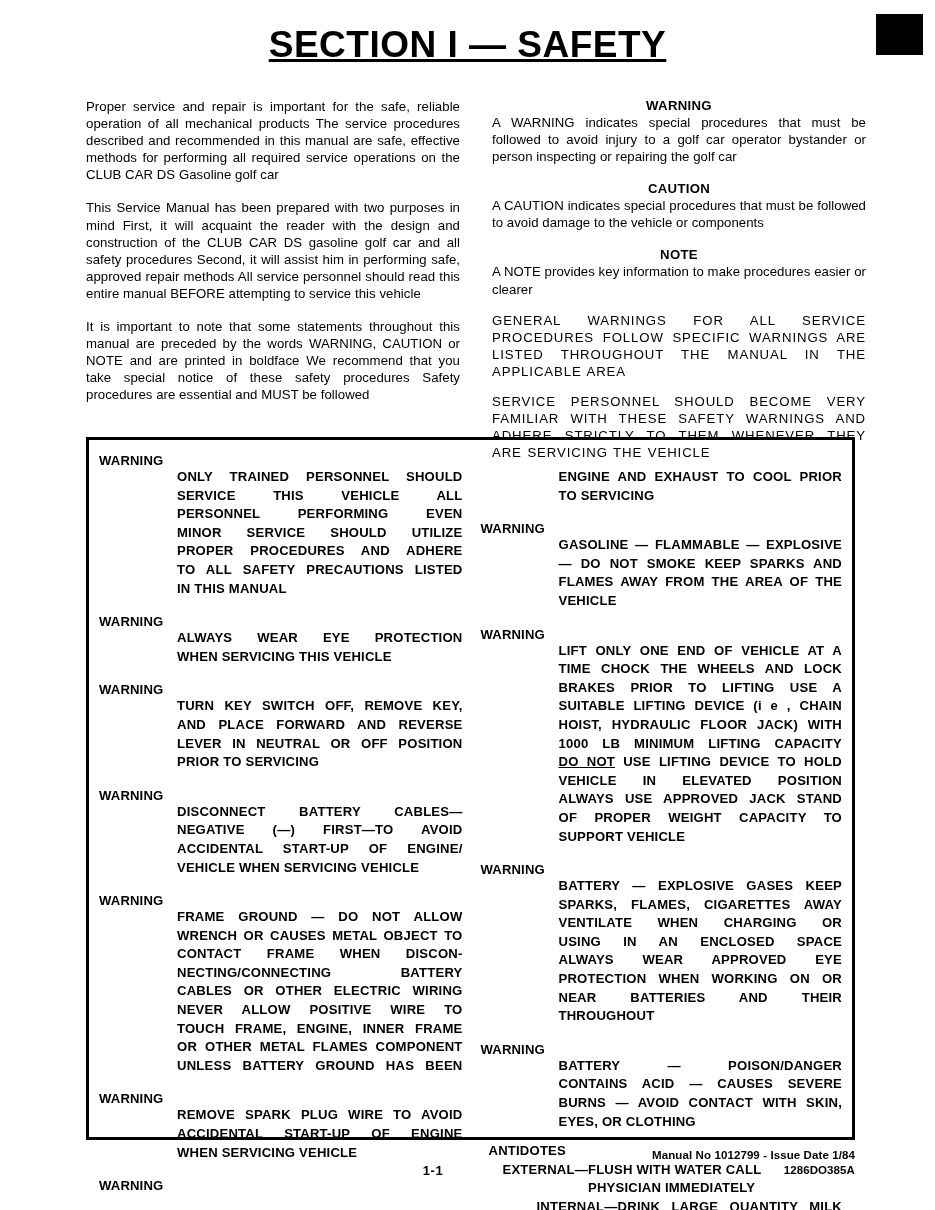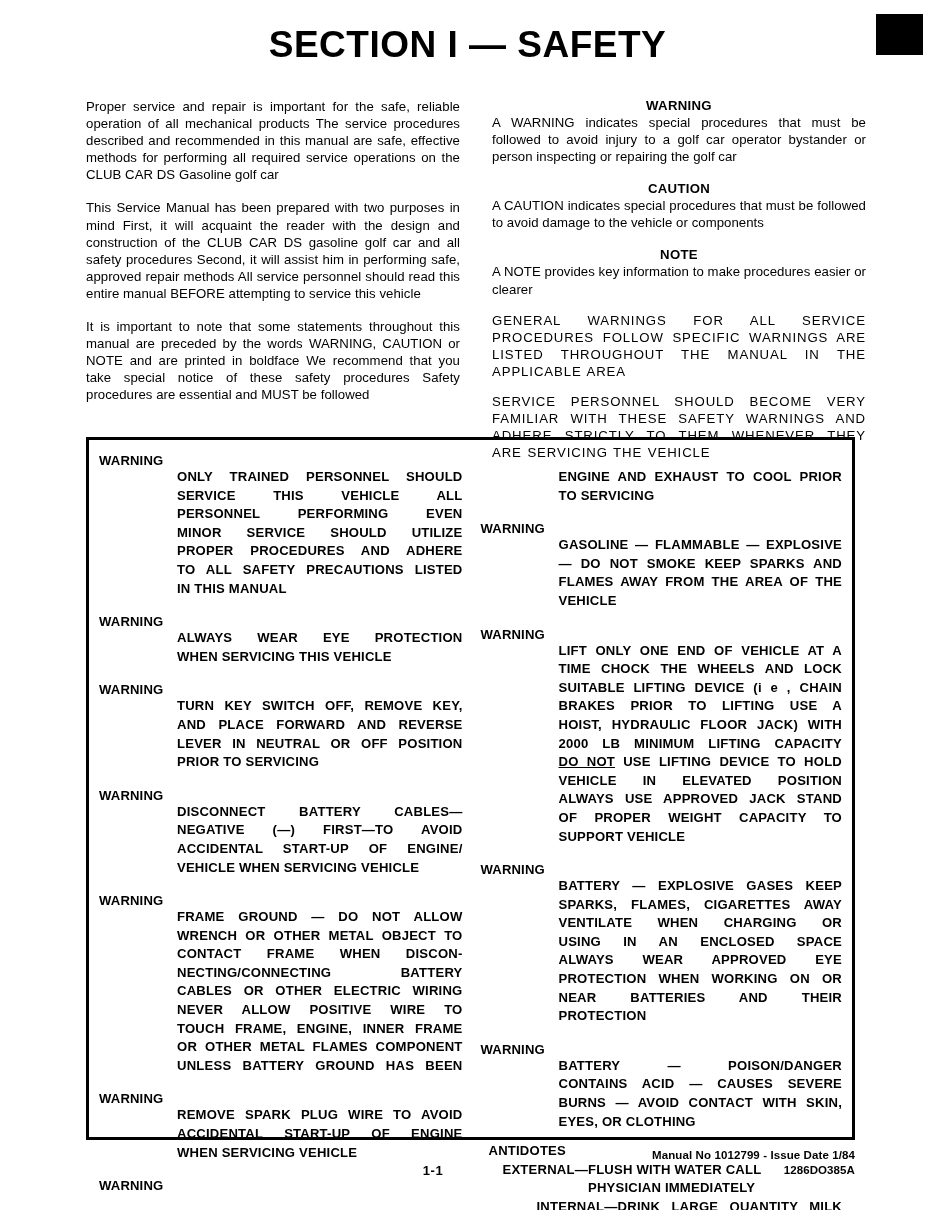--- a/index.html
+++ b/index.html
@@ -35,20 +35,21 @@
   .page-title {
     position: absolute;
     top: 24px;
     left: 0;
     width: 935px;
     text-align: center;
     font-size: 37px;
     font-weight: bold;
     letter-spacing: 0.5px;
     font-family: "Liberation Sans", sans-serif;
+    text-decoration: underline;
   }
 
   
   .intro {
     position: absolute;
     top: 98px;
     left: 86px;
     width: 770px;
     display: flex;
     gap: 32px;
@@ -265,21 +266,21 @@
               <span class="warn-line jst">DISCONNECT BATTERY CABLES—</span>
               <span class="warn-line jst">NEGATIVE (—) FIRST—TO AVOID</span>
               <span class="warn-line jst">ACCIDENTAL START-UP OF ENGINE/</span>
               <span class="warn-line">VEHICLE WHEN SERVICING VEHICLE</span>
             </div>
           </div>
           <div class="warn-item">
             <div class="warn-label">WARNING</div>
             <div class="warn-body">
               <span class="warn-line jst">FRAME GROUND — DO NOT ALLOW</span>
-              <span class="warn-line jst">WRENCH OR OTHER METAL OBJECT TO</span>
+              <span class="warn-line jst">WRENCH OR CAUSES METAL OBJECT TO</span>
               <span class="warn-line jst">CONTACT FRAME WHEN DISCON-</span>
               <span class="warn-line jst">NECTING/CONNECTING BATTERY</span>
               <span class="warn-line jst">CABLES OR OTHER ELECTRIC WIRING</span>
               <span class="warn-line jst">NEVER ALLOW POSITIVE WIRE TO</span>
               <span class="warn-line jst">TOUCH FRAME, ENGINE, INNER FRAME</span>
               <span class="warn-line jst">OR OTHER METAL FLAMES COMPONENT</span>
               <span class="warn-line jst">UNLESS BATTERY GROUND HAS BEEN</span>
             </div>
           </div>
           <div class="warn-item">
@@ -317,42 +318,42 @@
               <span class="warn-line jst">— DO NOT SMOKE  KEEP SPARKS AND</span>
               <span class="warn-line jst">FLAMES AWAY FROM THE AREA OF THE</span>
               <span class="warn-line">VEHICLE</span>
             </div>
           </div>
           <div class="warn-item">
             <div class="warn-label">WARNING</div>
             <div class="warn-body">
               <span class="warn-line jst">LIFT ONLY ONE END OF VEHICLE AT A</span>
               <span class="warn-line jst">TIME  CHOCK THE WHEELS AND LOCK</span>
+              <span class="warn-line jst">BRAKES PRIOR TO LIFTING   USE A</span>
               <span class="warn-line jst">SUITABLE LIFTING DEVICE (i e , CHAIN</span>
-              <span class="warn-line jst">BRAKES PRIOR TO LIFTING   USE A</span>
               <span class="warn-line jst">HOIST, HYDRAULIC FLOOR JACK) WITH</span>
-              <span class="warn-line jst">2000 LB  MINIMUM LIFTING CAPACITY</span>
+              <span class="warn-line jst">1000 LB  MINIMUM LIFTING CAPACITY</span>
               <span class="warn-line jst"><u>DO NOT</u> USE LIFTING DEVICE TO HOLD</span>
               <span class="warn-line jst">VEHICLE IN ELEVATED POSITION</span>
               <span class="warn-line jst">ALWAYS USE APPROVED JACK STAND</span>
               <span class="warn-line jst">OF PROPER WEIGHT CAPACITY TO</span>
               <span class="warn-line">SUPPORT VEHICLE</span>
             </div>
           </div>
           <div class="warn-item">
             <div class="warn-label">WARNING</div>
             <div class="warn-body">
               <span class="warn-line jst">BATTERY — EXPLOSIVE GASES  KEEP</span>
               <span class="warn-line jst">SPARKS, FLAMES, CIGARETTES AWAY</span>
               <span class="warn-line jst">VENTILATE WHEN CHARGING OR</span>
               <span class="warn-line jst">USING IN AN ENCLOSED SPACE</span>
               <span class="warn-line jst">ALWAYS WEAR APPROVED EYE</span>
               <span class="warn-line jst">PROTECTION WHEN WORKING ON OR</span>
               <span class="warn-line jst">NEAR BATTERIES AND THEIR</span>
-              <span class="warn-line">PROTECTION</span>
+              <span class="warn-line">THROUGHOUT</span>
             </div>
           </div>
           <div class="warn-item">
             <div class="warn-label">WARNING</div>
             <div class="warn-body">
               <span class="warn-line jst">BATTERY — POISON/DANGER</span>
               <span class="warn-line jst">CONTAINS ACID — CAUSES SEVERE</span>
               <span class="warn-line jst">BURNS — AVOID  CONTACT WITH SKIN,</span>
               <span class="warn-line">EYES, OR CLOTHING</span>
             </div>

